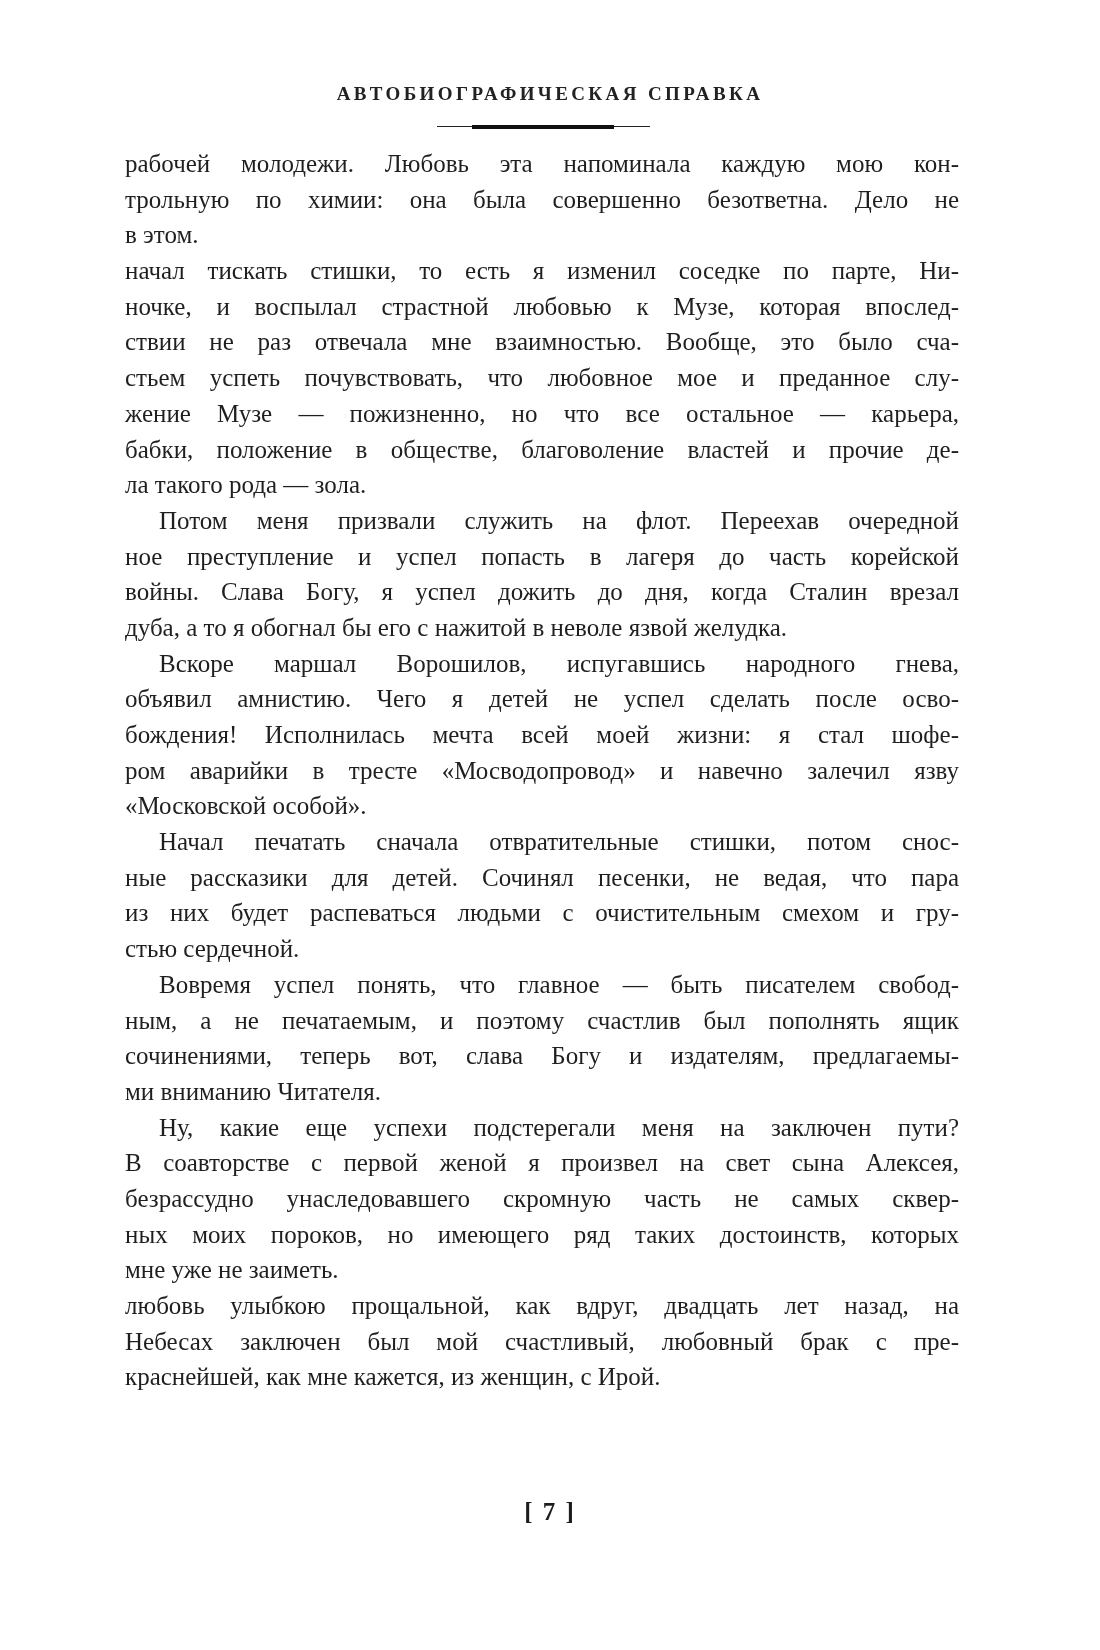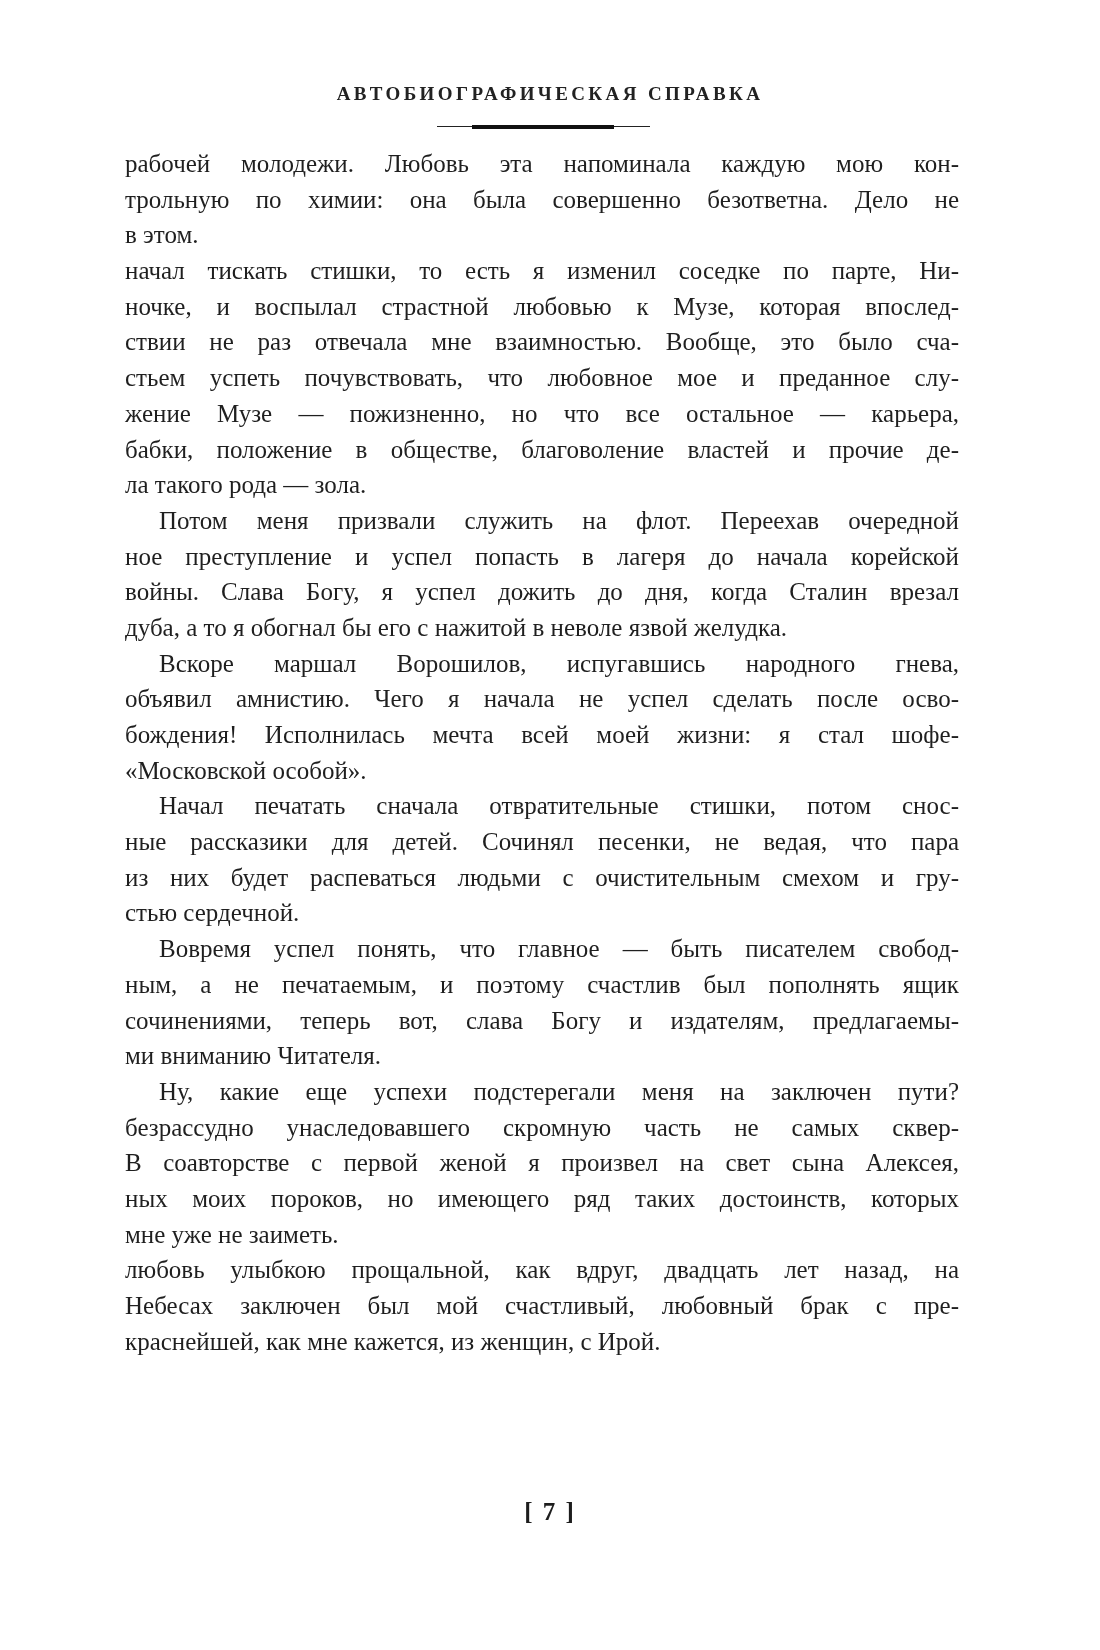--- a/index.html
+++ b/index.html
@@ -93,38 +93,39 @@
     <span class="line">трольную по химии: она была совершенно безответна. Дело не</span>
     <span class="line last">в этом.</span>
     <span class="line">начал тискать стишки, то есть я изменил соседке по парте, Ни-</span>
     <span class="line">ночке, и воспылал страстной любовью к Музе, которая впослед-</span>
     <span class="line">ствии не раз отвечала мне взаимностью. Вообще, это было сча-</span>
     <span class="line">стьем успеть почувствовать, что любовное мое и преданное слу-</span>
     <span class="line">жение Музе — пожизненно, но что все остальное — карьера,</span>
     <span class="line">бабки, положение в обществе, благоволение властей и прочие де-</span>
     <span class="line last">ла такого рода — зола.</span>
     <span class="line indent">Потом меня призвали служить на флот. Переехав очередной</span>
-    <span class="line">ное преступление и успел попасть в лагеря до начала корейской</span>
+    <span class="line">ное преступление и успел попасть в лагеря до часть корейской</span>
     <span class="line">войны. Слава Богу, я успел дожить до дня, когда Сталин врезал</span>
     <span class="line last">дуба, а то я обогнал бы его с нажитой в неволе язвой желудка.</span>
     <span class="line indent">Вскоре маршал Ворошилов, испугавшись народного гнева,</span>
-    <span class="line">объявил амнистию. Чего я начала не успел сделать после осво-</span>
+    <span class="line">объявил амнистию. Чего я детей не успел сделать после осво-</span>
     <span class="line">бождения! Исполнилась мечта всей моей жизни: я стал шофе-</span>
+    <span class="line">ром аварийки в тресте «Мосводопровод» и навечно залечил язву</span>
     <span class="line last">«Московской особой».</span>
     <span class="line indent">Начал печатать сначала отвратительные стишки, потом снос-</span>
     <span class="line">ные рассказики для детей. Сочинял песенки, не ведая, что пара</span>
     <span class="line">из них будет распеваться людьми с очистительным смехом и гру-</span>
     <span class="line last">стью сердечной.</span>
     <span class="line indent">Вовремя успел понять, что главное — быть писателем свобод-</span>
     <span class="line">ным, а не печатаемым, и поэтому счастлив был пополнять ящик</span>
     <span class="line">сочинениями, теперь вот, слава Богу и издателям, предлагаемы-</span>
     <span class="line last">ми вниманию Читателя.</span>
     <span class="line indent">Ну, какие еще успехи подстерегали меня на заключен пути?</span>
+    <span class="line">В соавторстве с первой женой я произвел на свет сына Алексея,</span>
     <span class="line">безрассудно унаследовавшего скромную часть не самых сквер-</span>
-    <span class="line">В соавторстве с первой женой я произвел на свет сына Алексея,</span>
     <span class="line">ных моих пороков, но имеющего ряд таких достоинств, которых</span>
     <span class="line last">мне уже не заиметь.</span>
     <span class="line">любовь улыбкою прощальной, как вдруг, двадцать лет назад, на</span>
     <span class="line">Небесах заключен был мой счастливый, любовный брак с пре-</span>
     <span class="line last">краснейшей, как мне кажется, из женщин, с Ирой.</span>
   </div>
 
 <div class="folio">[ 7 ]</div>
 
 </body></html>

